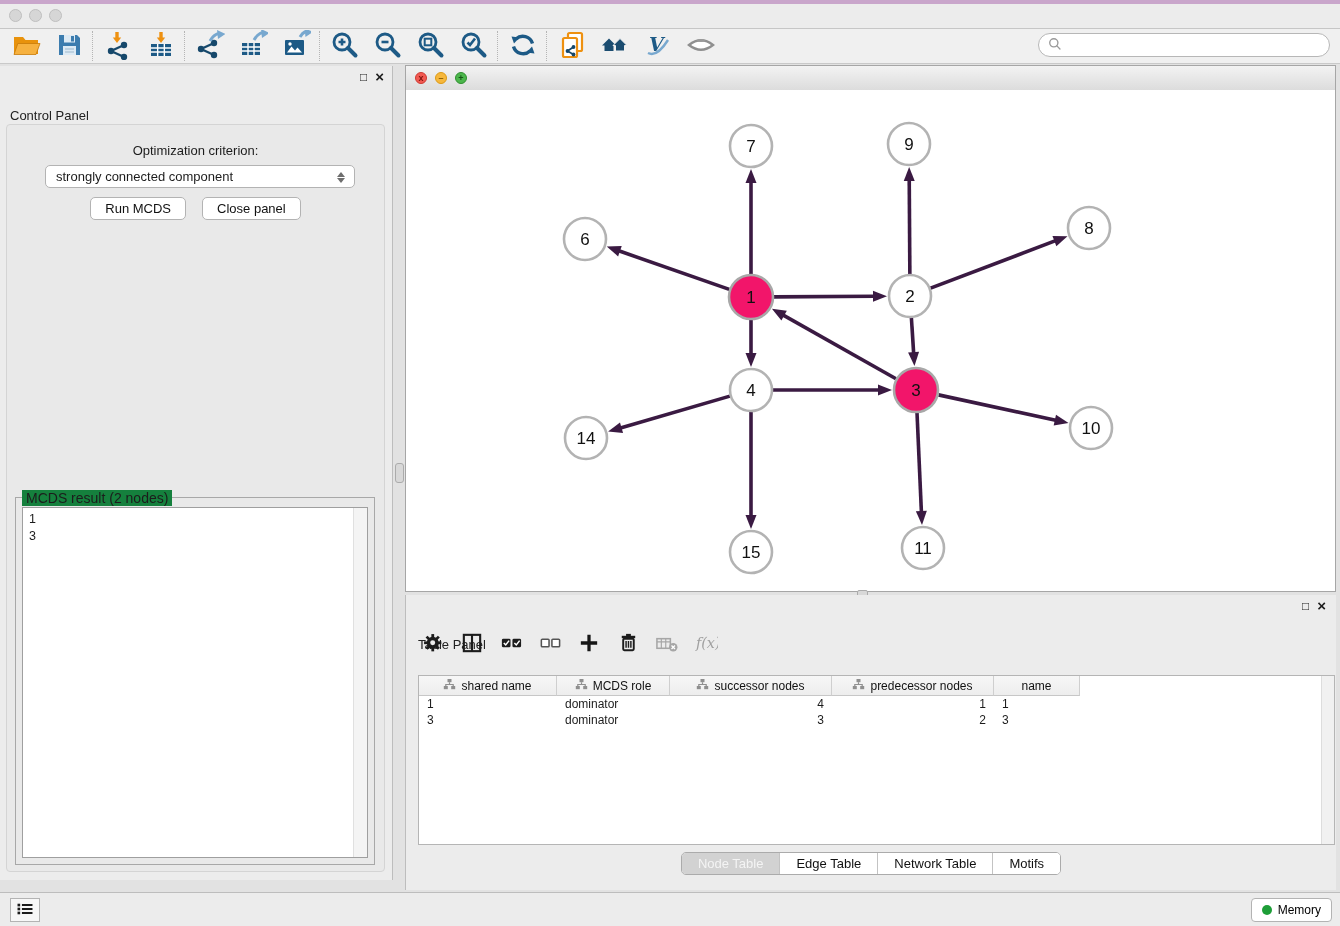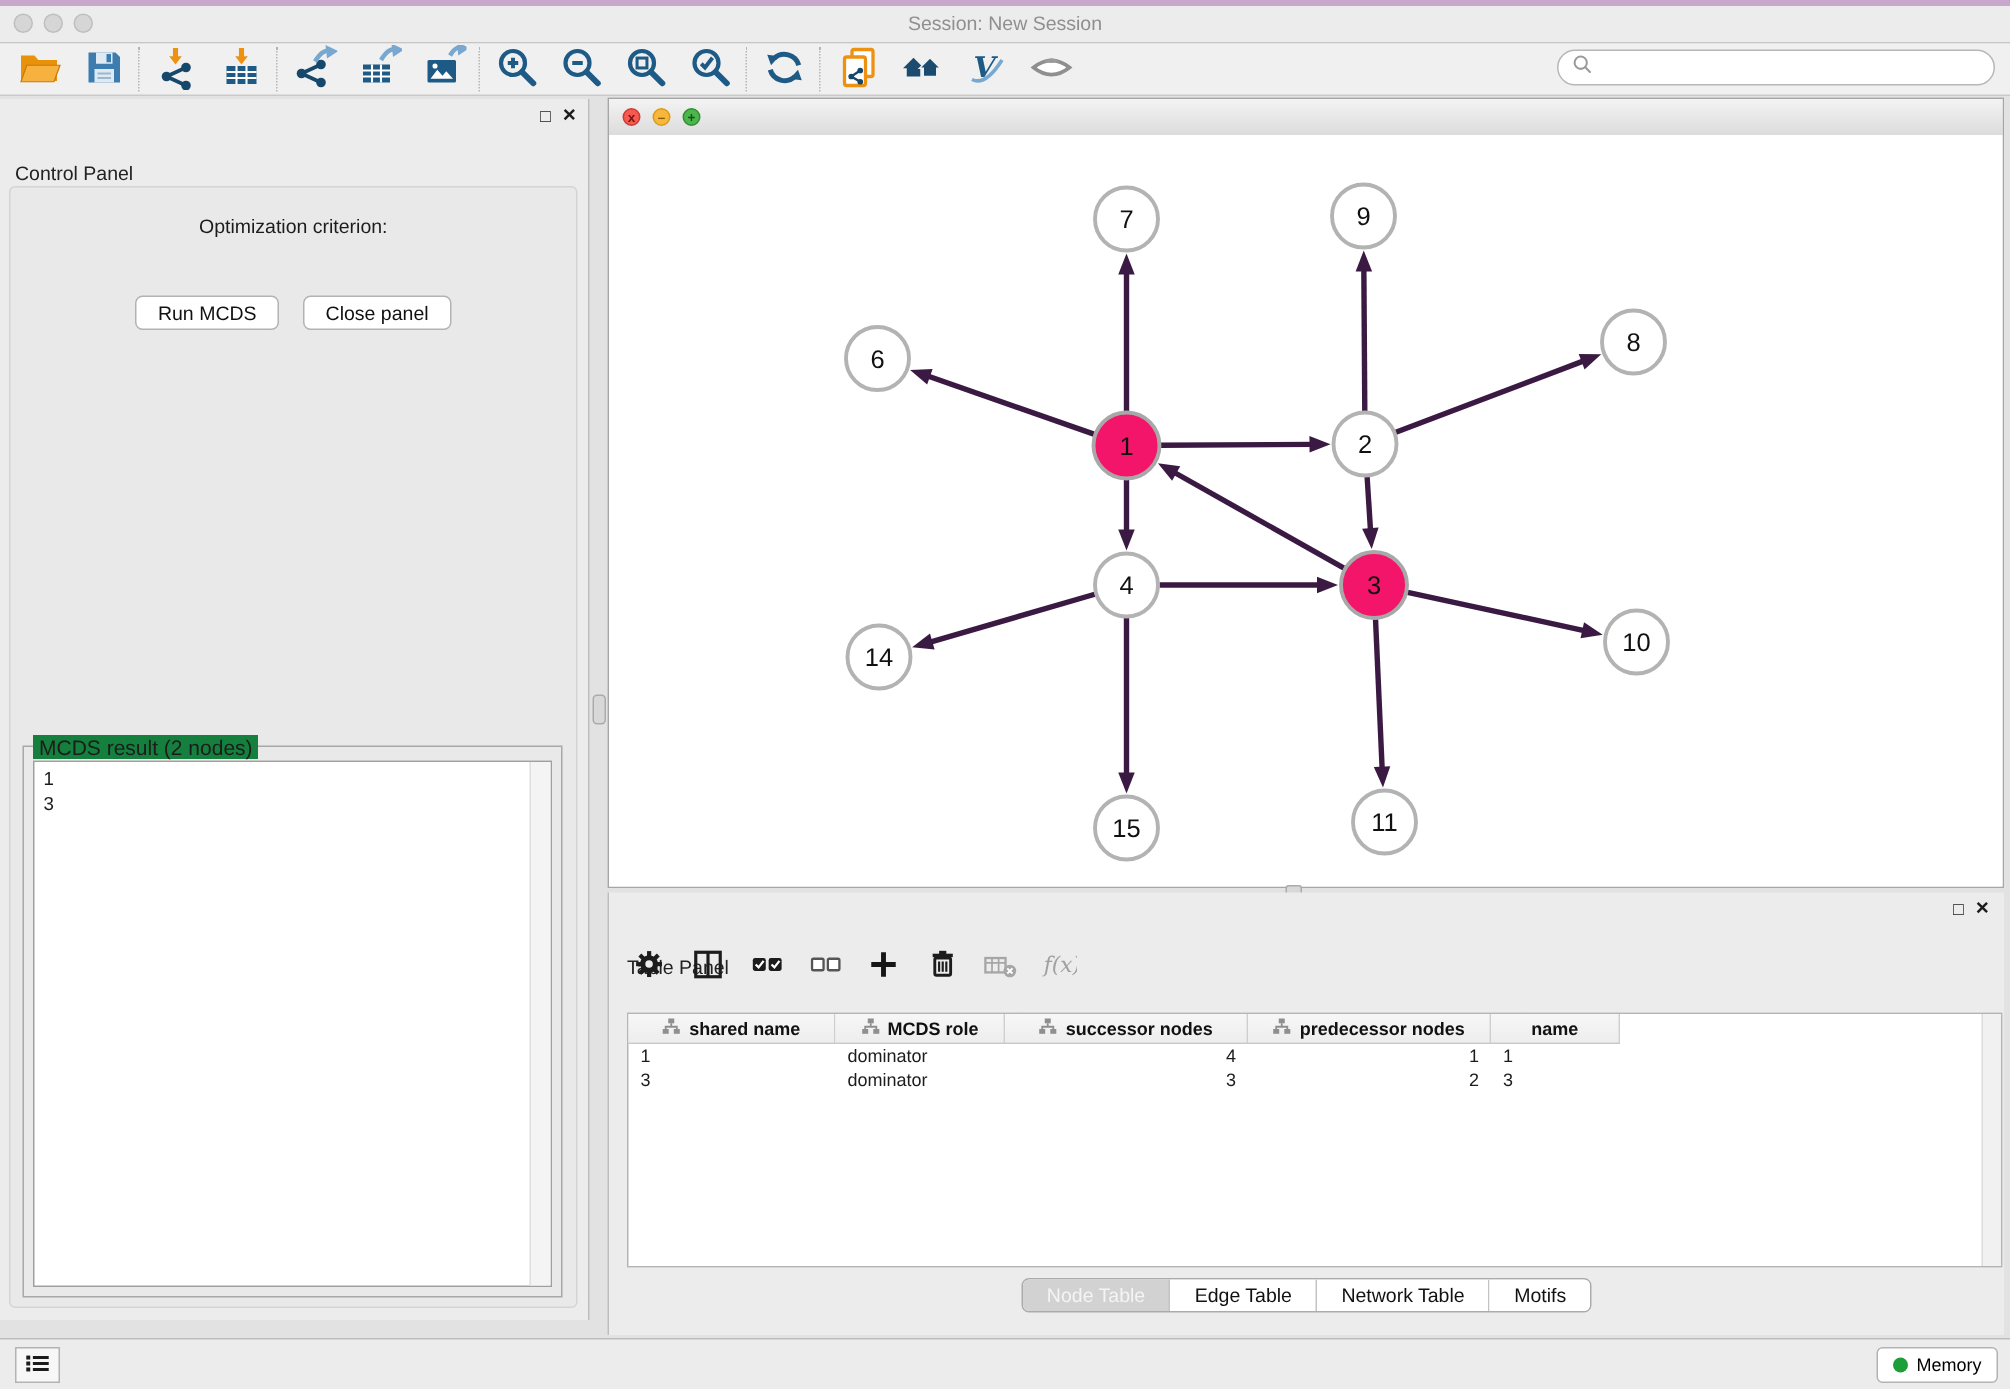--- a/index.html
+++ b/index.html
@@ -72,21 +72,21 @@
   .table-panel{position:absolute;left:405px;top:595px;width:931px;height:295px;background:#ececec;
                border-left:1px solid #bdbdbd;box-sizing:border-box;}
   .tp-head{position:absolute;left:12px;top:6px;}
   .tp-icos{position:absolute;right:10px;top:5px;display:flex;gap:8px;align-items:center;}
   .tp-toolbar{position:absolute;left:14px;top:32px;height:34px;display:flex;align-items:center;gap:13px;}
   .tp-btn{width:26px;height:26px;display:flex;align-items:center;justify-content:center;background:none;border:none;padding:0;}
   .tbl{position:absolute;left:12px;top:80px;width:917px;height:170px;background:#fff;border:1px solid #b5b5b5;box-sizing:border-box;}
   .tbl-scroll{position:absolute;right:0;top:0;width:12px;height:100%;background:#f1f1f1;border-left:1px solid #ddd;}
   .tbl-header{position:absolute;left:0;top:0;height:20px;display:flex;}
   .th{background:linear-gradient(#f7f7f7,#ededed);border-right:1px solid #cfcfcf;border-bottom:1px solid #c7c7c7;
-      display:flex;align-items:center;justify-content:center;gap:5px;font-size:12px;color:#111;box-sizing:border-box;font-weight:bold;}
+      display:flex;align-items:center;justify-content:center;gap:5px;font-size:12px;color:#111;box-sizing:border-box;}
   .tbl-row{position:absolute;left:0;height:16px;display:flex;}
   .td{font-size:12px;box-sizing:border-box;padding:1px 8px 0 8px;overflow:hidden;white-space:nowrap;}
   .tp-tabs{position:absolute;left:0;bottom:15px;width:100%;display:flex;justify-content:center;}
   .tp-tabs .seg{padding:3px 16px;}
   .tp-tabs .seg.active{background:#d2d2d2;color:#f4f4f4;}
   
   .statusbar{position:absolute;left:0;top:892px;width:1340px;height:34px;background:#ececec;border-top:1px solid #bdbdbd;box-sizing:border-box;}
   .list-btn{position:absolute;left:10px;top:5px;width:30px;height:24px;background:#f7f7f7;border:1px solid #b3b3b3;
             display:flex;align-items:center;justify-content:center;padding:0;}
   .mem-btn{position:absolute;right:8px;top:5px;height:24px;background:#fff;border:1px solid #b3b3b3;border-radius:4px;
@@ -99,21 +99,20 @@
 <div class="app">
 
   <div class="desktop-strip"></div>
 
   <div class="titlebar">
     <div class="tl-lights">
       <div class="tl"></div>
       <div class="tl"></div>
       <div class="tl"></div>
     </div>
-    <div class="win-title">Session: New Session</div>
   </div>
 
   <div class="toolbar" id="main-toolbar">
       <button class="tb-btn">
         <span><svg width="30" height="30" viewBox="0 0 30 30">
             <path d="M3 7 h9 l2.5 3 H27 v14 H3 Z" fill="#e8920c"></path>
             <path d="M3 24.5 L6.8 13.5 H29 L25 24.5 Z" fill="#f6b13f" stroke="#c87a08" stroke-width="0.8"></path>
           </svg></span>
       </button>
       <button class="tb-btn">
@@ -249,20 +248,27 @@
   </div>
 
   <div class="control-panel">
     <div class="cp-head panel-head">Control Panel</div>
     <div class="cp-icos">
       <span class="head-ico float-g">□</span>
       <span class="head-ico close-g">×</span>
     </div>
     <div class="cp-body">
       <div class="opt-label">Optimization criterion:</div>
+      <div class="opt-select">
+        <span>strongly connected component</span>
+        <span class="stepper">
+            <span class="up"></span>
+            <span class="dn"></span>
+          </span>
+      </div>
       <div class="cp-buttons">
         <button class="btn">Run MCDS</button>
         <button class="btn">Close panel</button>
       </div>
       <div class="result-group">
         <div class="result-legend">MCDS result (2 nodes)</div>
         <div class="result-area">
           <div class="result-text" id="result-text">1
 3</div>
           <div class="result-scroll"></div>

